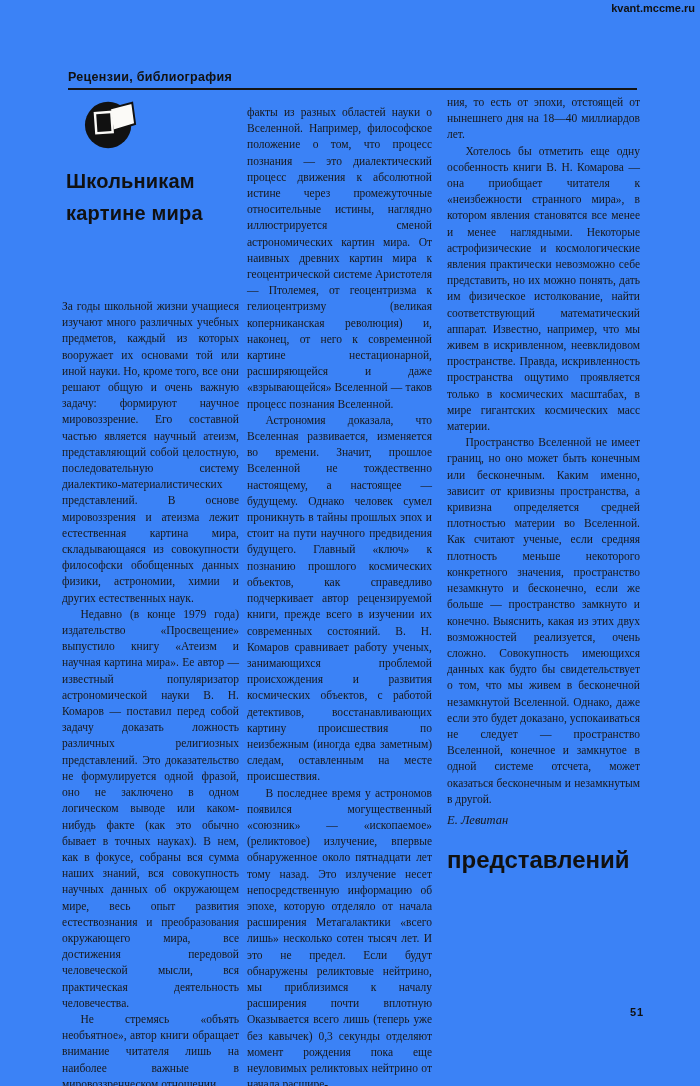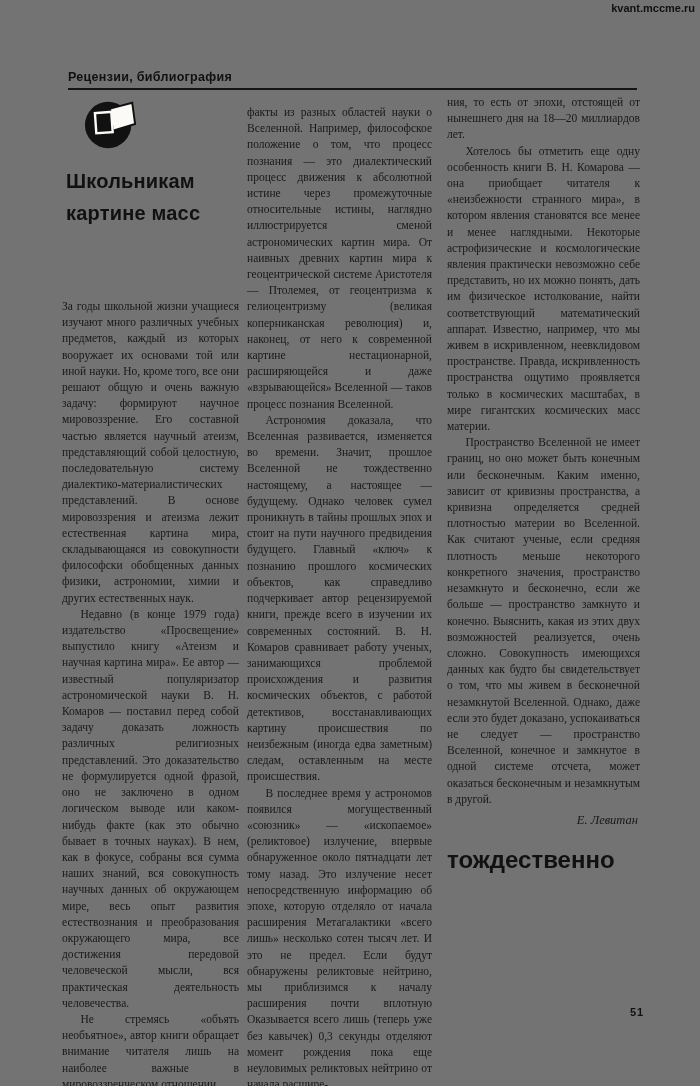--- a/index.html
+++ b/index.html
@@ -5,21 +5,21 @@
   html,body{margin:0;padding:0;}
   body{
     background:#e9e9e7;
     font-family:"Liberation Serif", serif;
   }
   .page{
     position:relative;
     width:700px;
     height:1086px;
     margin:0 auto;
-    background:#737373;
+    background:#3b82f6;
     color:#161616;
     overflow:hidden;
   }
   .watermark{
     position:absolute;
     top:2px; right:5px;
     font-family:"Liberation Sans", sans-serif;
     font-weight:bold;
     font-size:11px;
     color:#111;
@@ -70,21 +70,20 @@
   .col2{left:247px; top:104px;  width:185px;}
   .col3{left:447px; top:94px;  width:193px;}
   .coltext p{
     margin:0;
     text-indent:1.6em;
     text-align:justify;
   }
   .coltext p:first-child{text-indent:0;}
   .author{
     margin-top:5px;
-    text-align:right;
     font-style:italic;
     font-size:12.5px;
     padding-right:2px;
   }
   .next-title{
     margin:16px 0 14px 0;
     font-family:"Liberation Sans", sans-serif;
     font-weight:bold;
     font-size:24px;
     line-height:31px;
@@ -114,42 +113,42 @@
   <div class="logo">
     <svg width="54" height="54" viewBox="0 0 56 56">
       <circle cx="25" cy="28" r="24" fill="#111"></circle>
       <polygon points="27,11 50,5 53,27 30,34" fill="#fbfaf7" stroke="#111" stroke-width="2"></polygon>
       <rect x="12" y="15" width="17" height="21" fill="#111" stroke="#fbfaf7" stroke-width="2.5" transform="rotate(-4 20 25)"></rect>
     </svg>
   </div>
 
   <h1 class="article-title">
     <span>Школьникам</span>
-    <span>картине масс</span>
+    <span>картине мира</span>
   </h1>
 
   <div class="col col1 coltext">
       <p>За годы школьной жизни учащиеся изучают много различных учебных предметов, каждый из которых вооружает их основами той или иной науки. Но, кроме того, все они решают общую и очень важную задачу: формируют научное мировоззрение. Его составной частью является научный атеизм, представляющий собой целостную, последовательную систему диалектико-материалистических представлений. В основе мировоззрения и атеизма лежит естественная картина мира, складывающаяся из совокупности философски обобщенных данных физики, астрономии, химии и других естественных наук.</p>
       <p>Недавно (в конце 1979 года) издательство «Просвещение» выпустило книгу «Атеизм и научная картина мира». Ее автор — известный популяризатор астрономической науки В. Н. Комаров — поставил перед собой задачу доказать ложность различных религиозных представлений. Это доказательство не формулируется одной фразой, оно не заключено в одном логическом выводе или каком-нибудь факте (как это обычно бывает в точных науках). В нем, как в фокусе, собраны вся сумма наших знаний, вся совокупность научных данных об окружающем мире, весь опыт развития естествознания и преобразования окружающего мира, все достижения передовой человеческой мысли, вся практическая деятельность человечества.</p>
       <p>Не стремясь «объять необъятное», автор книги обращает внимание читателя лишь на наиболее важные в мировоззренческом отношении</p>
     </div>
 
   <div class="col col2 coltext">
       <p>факты из разных областей науки о Вселенной. Например, философское положение о том, что процесс познания — это диалектический процесс движения к абсолютной истине через промежуточные относительные истины, наглядно иллюстрируется сменой астрономических картин мира. От наивных древних картин мира к геоцентрической системе Аристотеля — Птолемея, от геоцентризма к гелиоцентризму (великая коперниканская революция) и, наконец, от него к современной картине нестационарной, расширяющейся и даже «взрывающейся» Вселенной — таков процесс познания Вселенной.</p>
       <p>Астрономия доказала, что Вселенная развивается, изменяется во времени. Значит, прошлое Вселенной не тождественно настоящему, а настоящее — будущему. Однако человек сумел проникнуть в тайны прошлых эпох и стоит на пути научного предвидения будущего. Главный «ключ» к познанию прошлого космических объектов, как справедливо подчеркивает автор рецензируемой книги, прежде всего в изучении их современных состояний. В. Н. Комаров сравнивает работу ученых, занимающихся проблемой происхождения и развития космических объектов, с работой детективов, восстанавливающих картину происшествия по неизбежным (иногда едва заметным) следам, оставленным на месте происшествия.</p>
       <p>В последнее время у астрономов появился могущественный «союзник» — «ископаемое» (реликтовое) излучение, впервые обнаруженное около пятнадцати лет тому назад. Это излучение несет непосредственную информацию об эпохе, которую отделяло от начала расширения Метагалактики «всего лишь» несколько сотен тысяч лет. И это не предел. Если будут обнаружены реликтовые нейтрино, мы приблизимся к началу расширения почти вплотную Оказывается всего лишь (теперь уже без кавычек) 0,3 секунды отделяют момент рождения пока еще неуловимых реликтовых нейтрино от начала расшире-</p>
     </div>
 
   <div class="col col3">
     <div class="coltext">
-        <p>ния, то есть от эпохи, отстоящей от нынешнего дня на 18—20 миллиардов лет.</p>
+        <p>ния, то есть от эпохи, отстоящей от нынешнего дня на 18—40 миллиардов лет.</p>
         <p>Хотелось бы отметить еще одну особенность книги В. Н. Комарова — она приобщает читателя к «неизбежности странного мира», в котором явления становятся все менее и менее наглядными. Некоторые астрофизические и космологические явления практически невозможно себе представить, но их можно понять, дать им физическое истолкование, найти соответствующий математический аппарат. Известно, например, что мы живем в искривленном, неевклидовом пространстве. Правда, искривленность пространства ощутимо проявляется только в космических масштабах, в мире гигантских космических масс материи.</p>
         <p>Пространство Вселенной не имеет границ, но оно может быть конечным или бесконечным. Каким именно, зависит от кривизны пространства, а кривизна определяется средней плотностью материи во Вселенной. Как считают ученые, если средняя плотность меньше некоторого конкретного значения, пространство незамкнуто и бесконечно, если же больше — пространство замкнуто и конечно. Выяснить, какая из этих двух возможностей реализуется, очень сложно. Совокупность имеющихся данных как будто бы свидетельствует о том, что мы живем в бесконечной незамкнутой Вселенной. Однако, даже если это будет доказано, успокаиваться не следует — пространство Вселенной, конечное и замкнутое в одной системе отсчета, может оказаться бесконечным и незамкнутым в другой.</p>
       </div>
     <div class="author">Е. Левитан</div>
     <h2 class="next-title">
-      <span>тождественно</span>
+      <span>представлений</span>
     </h2>
   </div>
 
   <div class="page-number">51</div>
 
 </div>
 
 </body></html>

